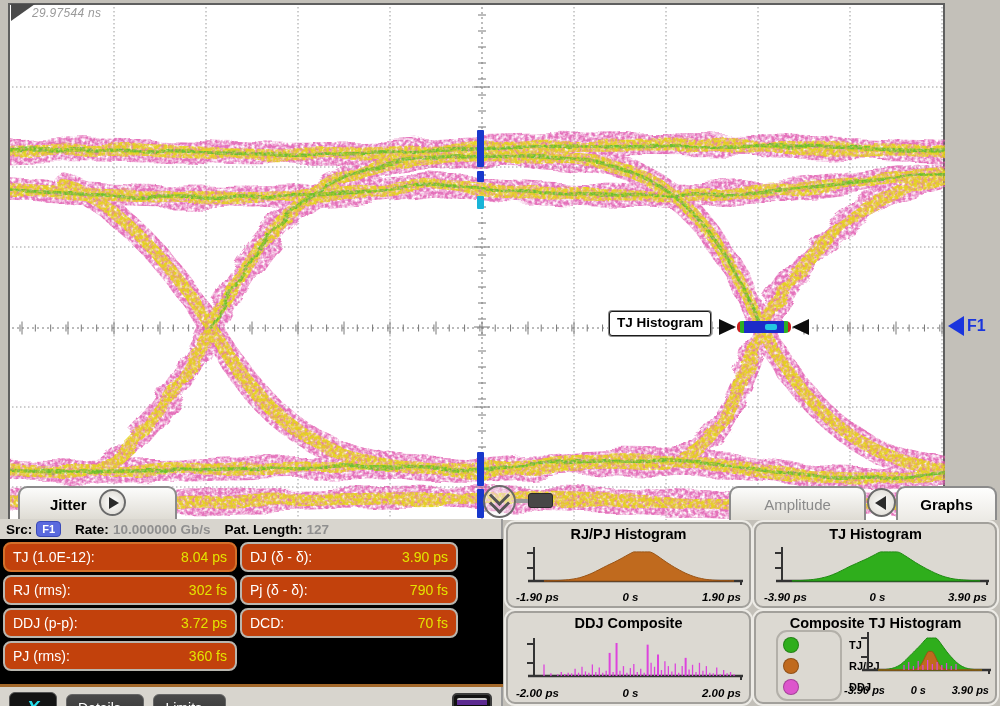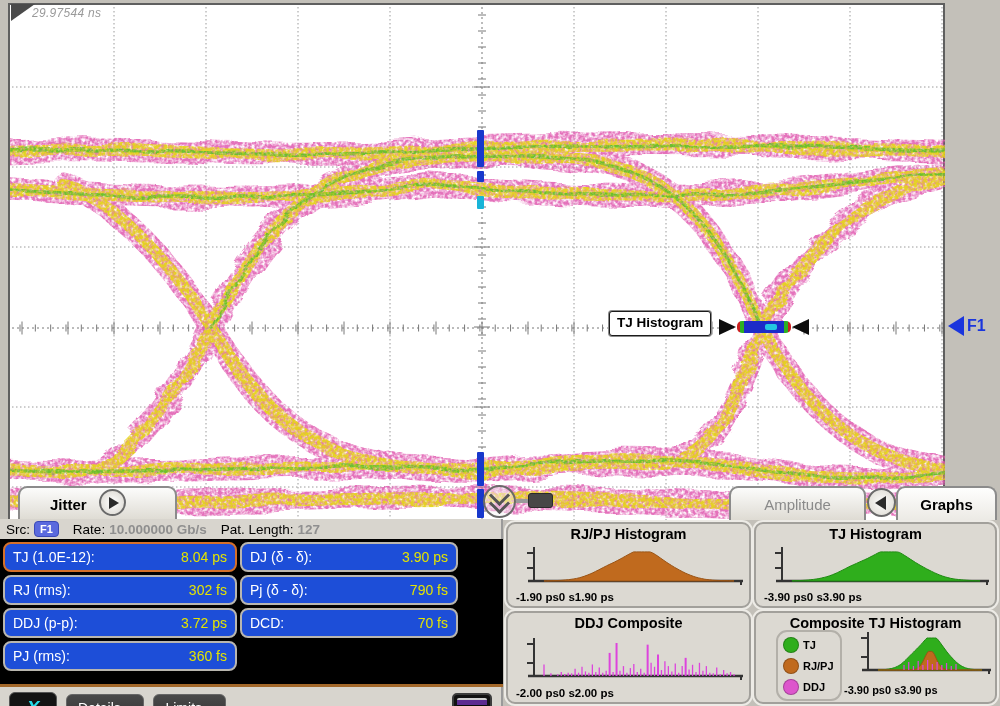--- a/index.html
+++ b/index.html
@@ -68,33 +68,33 @@
   #handle-stem{position:absolute;left:516px;top:499px;width:14px;height:4px;background:#9a9a9a;z-index:5;}
   #drag-handle{position:absolute;left:528px;top:493px;width:23px;height:13px;background:#474747;border-radius:3px;z-index:6;border:1px solid #2b2b2b;}
   #back-btn{left:867px;top:488px;width:29px;height:29px;background:radial-gradient(#fbfbfa,#dcd9d1);}
   #back-btn .tri{width:0;height:0;border-top:7px solid transparent;border-bottom:7px solid transparent;border-right:11px solid #2b2b2b;margin-right:2px;}
   
   #jitter-panel{
     position:absolute;left:0;top:519px;width:503px;height:187px;z-index:5;
     background:#d8d5ce;border-right:2px solid #9a9a9a;box-sizing:border-box;
   }
   #info-bar{height:20px;display:flex;align-items:center;padding-left:6px;font-size:13.5px;color:#000;}
-  #info-bar .lbl{font-weight:400;margin-right:4px;}
+  #info-bar .lbl{font-weight:700;margin-right:4px;}
   #info-bar .val{color:#8f8f8f;font-weight:600;margin-right:14px;}
   #src-badge{
     background:#5a6ade;color:#fff;font-size:11px;font-weight:700;
     border-radius:4px;padding:1px 5px;margin-right:14px;border:1px solid #3a4ab8;
   }
   #meas-box{
     position:absolute;left:0;top:20px;width:503px;height:148px;background:#000;
     border-bottom:3px solid #a3682a;box-sizing:border-box;padding:3px 0 0 3px;
   }
   .meas-grid{display:grid;grid-template-columns:234px 218px;grid-auto-rows:30px;gap:3px;}
   .cell{
-    background:#1d4ed8;border:2px solid #b9b6af;border-radius:8px;box-sizing:border-box;
+    background:#c2410c;border:2px solid #b9b6af;border-radius:8px;box-sizing:border-box;
     display:flex;align-items:center;justify-content:space-between;padding:0 8px;
   }
   .cell.hl{border-color:#d4702a;}
   .cell .cl{color:#fff;font-size:14px;}
   .cell .cv{color:#e4e400;font-size:14px;}
   #btn-row{position:absolute;left:0;top:171px;width:503px;height:36px;display:flex;align-items:center;gap:9px;padding-left:9px;box-sizing:border-box;}
   .dk-btn{
     background:linear-gradient(#4a4a4a,#333);color:#fff;font-size:14px;
     border:1px solid #666;border-radius:6px;padding:4px 11px;height:28px;box-sizing:border-box;
     display:flex;align-items:center;
@@ -111,33 +111,33 @@
   
   .card{
     position:absolute;background:#dcd9d2;border:2px solid #a2a09b;border-radius:9px;
     box-shadow:0 0 0 2px #edebe6;box-sizing:border-box;z-index:5;
   }
   #card-0{left:506px;top:522px;width:245px;height:86px;}
   #card-1{left:754px;top:522px;width:243px;height:86px;}
   #card-2{left:506px;top:611px;width:245px;height:93px;}
   #card-3{left:754px;top:611px;width:243px;height:93px;}
   .card .title{position:absolute;left:0;right:0;top:2px;text-align:center;font-size:14.5px;font-weight:700;color:#000;}
-  .card .xlabels{position:absolute;left:8px;right:8px;bottom:3px;display:flex;font-size:11.5px;font-weight:700;color:#000;}
+  .card .xlabels{position:absolute;left:8px;right:8px;bottom:3px;display:flex;justify-content:space-between;font-size:11.5px;font-weight:700;color:#000;font-style:italic;}
   .card svg{position:absolute;}
   #chart-0,#chart-1{left:6px;top:20px;}
   #chart-2{left:6px;top:22px;}
   #chart-3{left:92px;top:16px;}
   #card-3 .xlabels{left:88px;right:6px;bottom:6px;font-size:11px;}
   #legend-box{
     position:absolute;left:20px;top:17px;width:66px;height:71px;
     border:2px solid #b3b0a9;border-radius:11px;box-sizing:border-box;
   }
   .leg-item{position:absolute;left:5px;display:flex;align-items:center;}
   .leg-dot{width:16px;height:16px;border-radius:50%;margin-right:4px;border:1px solid rgba(0,0,0,.25);box-sizing:border-box;}
-  .leg-txt{font-size:11px;font-weight:700;color:#000;}
+  .leg-txt{font-size:11px;font-weight:700;color:#000;margin-left:46px;}
 </style>
 </head>
 <body>
 
 <div id="plot">
   <svg id="eyesvg" width="935" height="515" viewBox="8 3 935 515">
     <defs>
       <filter id="fzP" x="-4%" y="-15%" width="108%" height="130%">
         <feTurbulence type="fractalNoise" baseFrequency="0.02 0.05" numOctaves="2" seed="3" result="t"></feTurbulence>
         <feDisplacementMap in="SourceGraphic" in2="t" scale="15" result="d"></feDisplacementMap>

